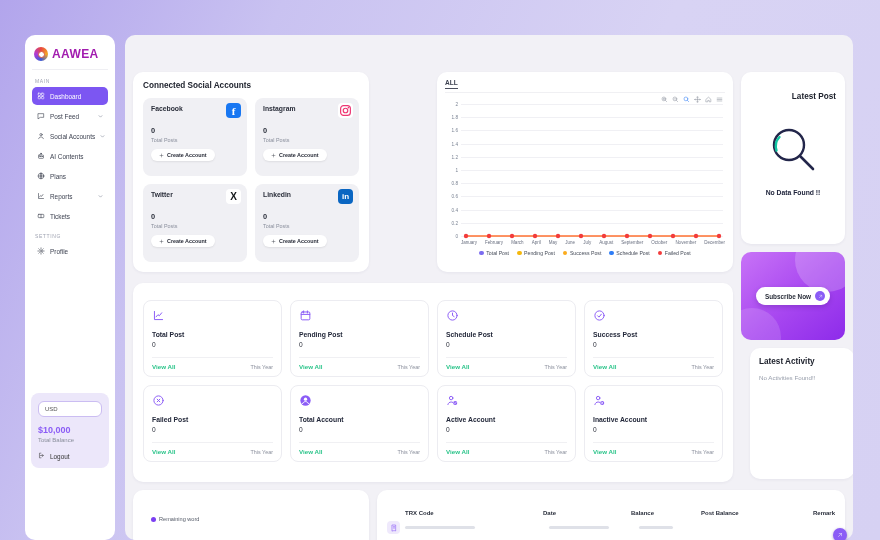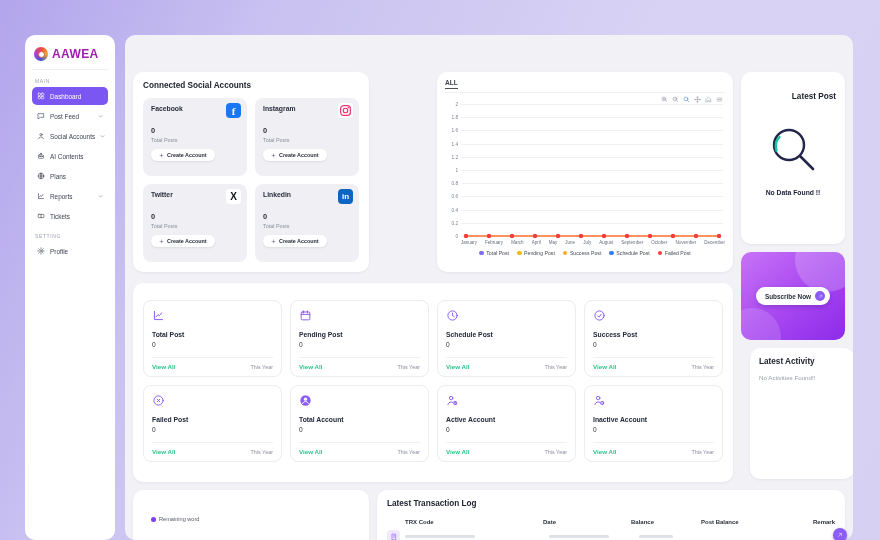--- a/index.html
+++ b/index.html
@@ -218,20 +218,34 @@
           <span class="nav-icon">
             <svg viewBox="0 0 24 24" fill="none" stroke="currentColor" stroke-width="1.8" stroke-linecap="round" stroke-linejoin="round">
               <circle cx="12" cy="12" r="3.4"></circle>
               <path d="M12 2.5v3M12 18.5v3M2.5 12h3M18.5 12h3M5.3 5.3l2.1 2.1M16.6 16.6l2.1 2.1M18.7 5.3l-2.1 2.1M7.4 16.6l-2.1 2.1"></path>
             </svg>
           </span>
           <span class="nav-label">Profile</span>
         </div>
       </nav>
 
+    <div class="balance-card">
+      <div class="currency-select">USD</div>
+      <div class="balance-amount">$10,000</div>
+      <div class="balance-label">Total Balance</div>
+      <div class="logout-row">
+        <span id="logout-icon" class="nav-icon">
+            <svg viewBox="0 0 24 24" fill="none" stroke="currentColor" stroke-width="1.8" stroke-linecap="round" stroke-linejoin="round">
+              <path d="M10 4H5v16h5"></path>
+              <path d="M14 8l4 4-4 4M8.5 12H18"></path>
+            </svg>
+          </span>
+        <span>Logout</span>
+      </div>
+    </div>
   </aside>
 
   <div class="main">
 
 
     <section class="card social-card">
       <div class="section-title">Connected Social Accounts</div>
       <div class="social-grid" id="social-grid">
           <div class="s-card"><div class="s-name">Facebook</div><span class="s-icon" style="background: rgb(24, 119, 242);">
               <b class="fb-f">f</b>
@@ -538,21 +552,20 @@
     </section>
 
     <section class="card ss-card">
       <div class="ss-legend">
         <span class="ss-dot" id="ss-dot" style="background: rgb(123, 63, 242);"></span>
         <span>Remaining word</span>
       </div>
     </section>
 
     <section class="card tl-card">
-      <div class="section-title">Latest Transaction Log</div>
       <div class="trx-head" id="trx-head">
           <span class="trx-icon-col"></span>
           <span style="width: 138px;">TRX Code</span>
           <span style="width: 88px;">Date</span>
           <span style="width: 70px;">Balance</span>
           <span style="width: 92px;">Post Balance</span>
           <span style="width: 42px; text-align: right;">Remark</span>
         </div>
       <div class="trx-row-partial">
         <span class="trx-icon-col">

